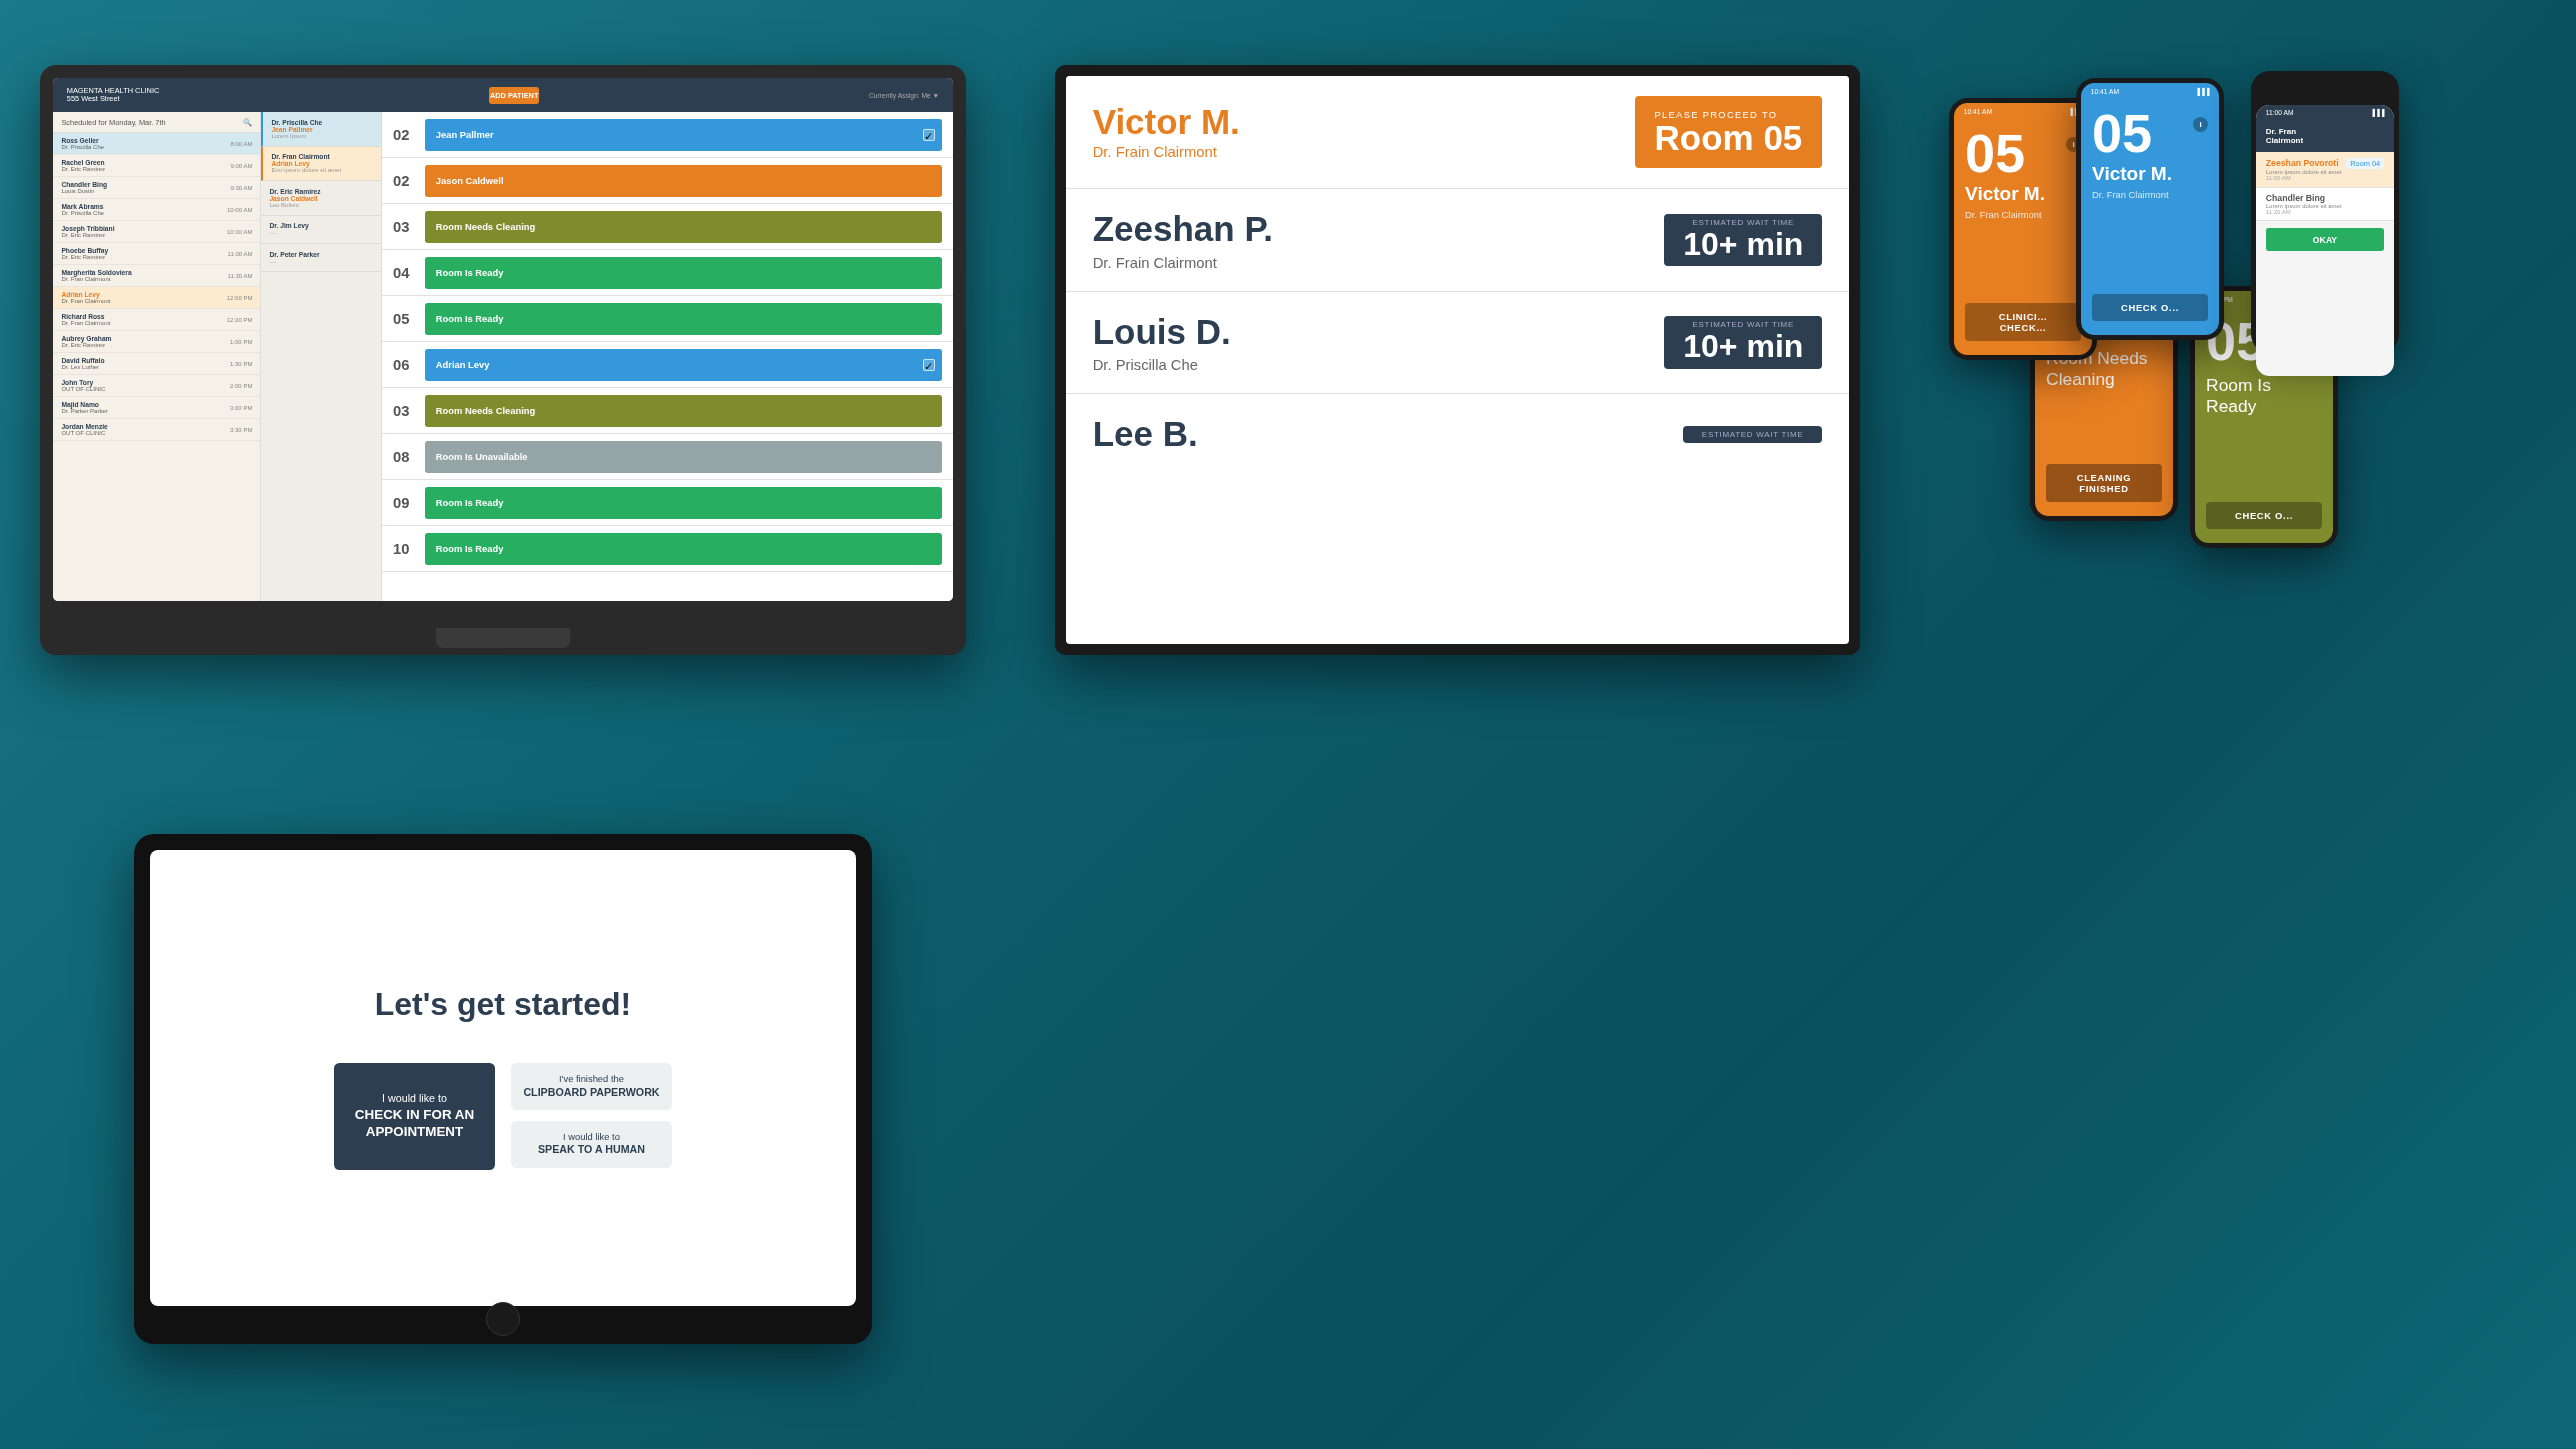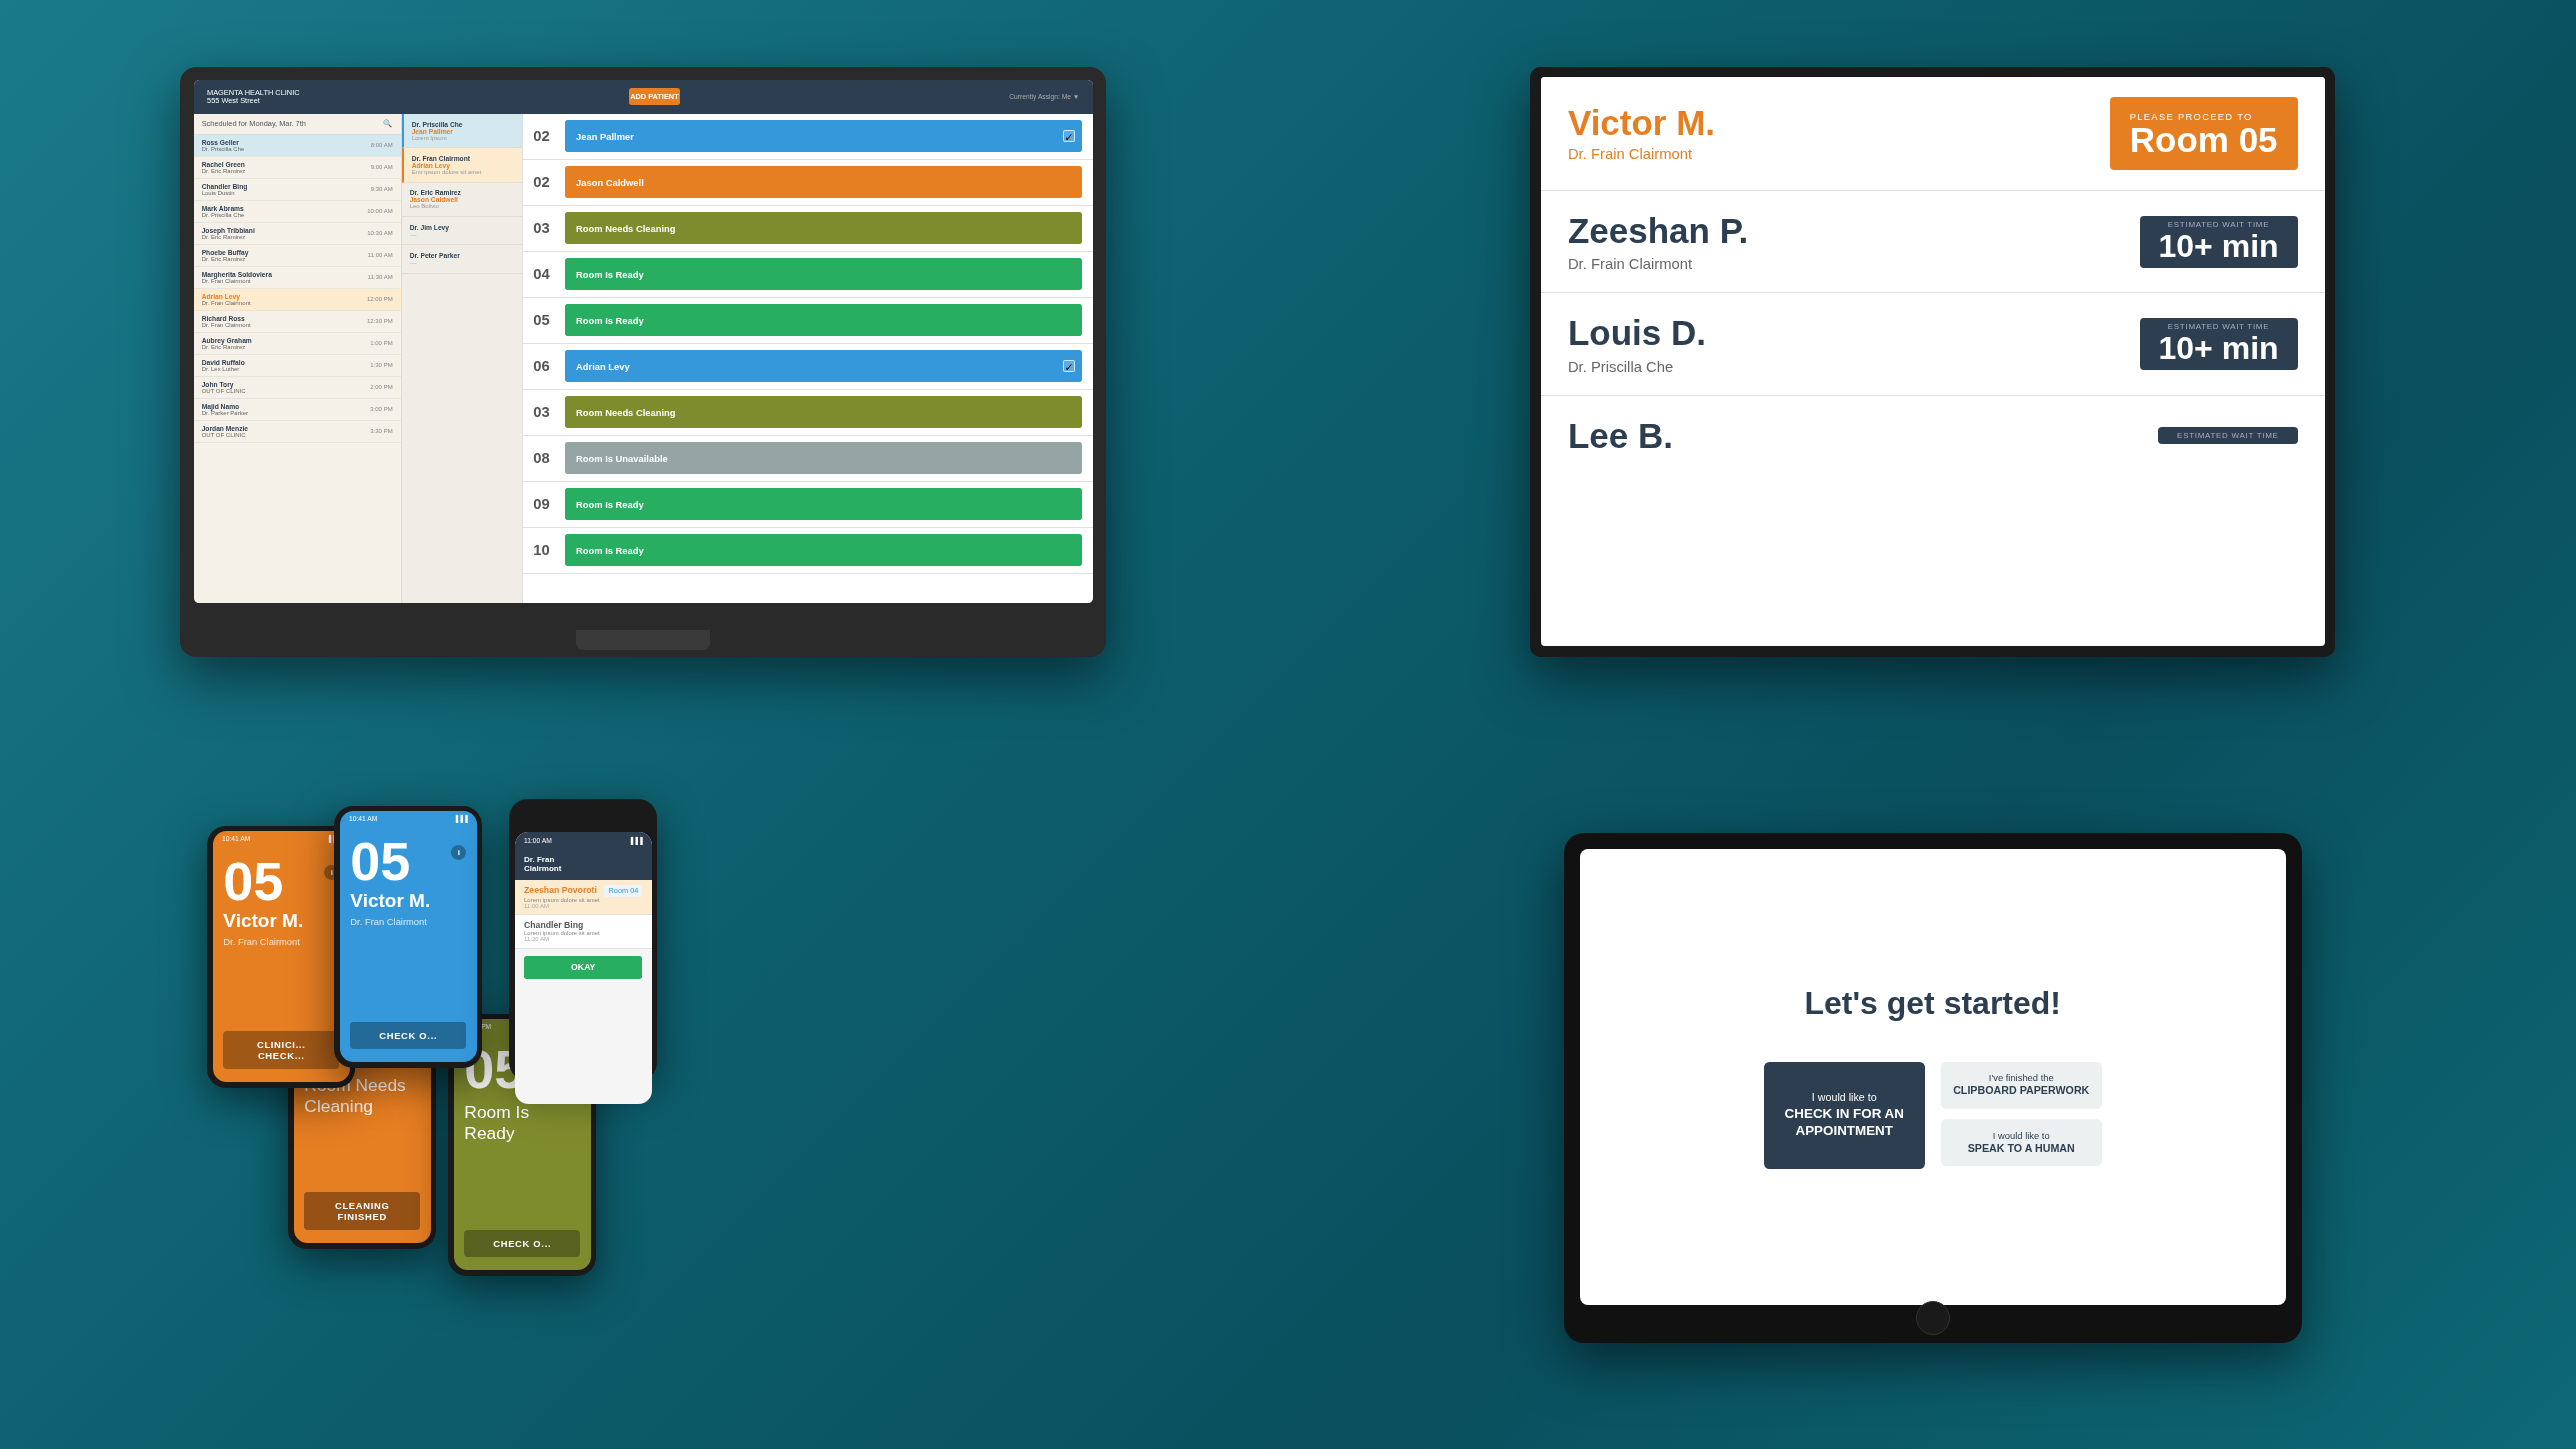--- a/index.html
+++ b/index.html
@@ -6,25 +6,25 @@
     body {
       width: 2576px;
       height: 1449px;
       background: linear-gradient(135deg, #1a7a8a 0%, #0d5f6e 40%, #0a4f5e 70%, #0d6875 100%);
       font-family: Arial, sans-serif;
       overflow: hidden;
     }
 
     .quadrant-grid {
       display: grid;
-      grid-template-columns: 1fr 1fr;
+      grid-template-columns: 1fr 1fr 1fr;
       grid-template-rows: 1fr 1fr;
       width: 100%;
       height: 100%;
-      gap: 3px;
+      gap: 9px;
     }
 
     
     .quadrant {
       position: relative;
       display: flex;
       align-items: center;
       justify-content: center;
       padding: 40px;
     }

